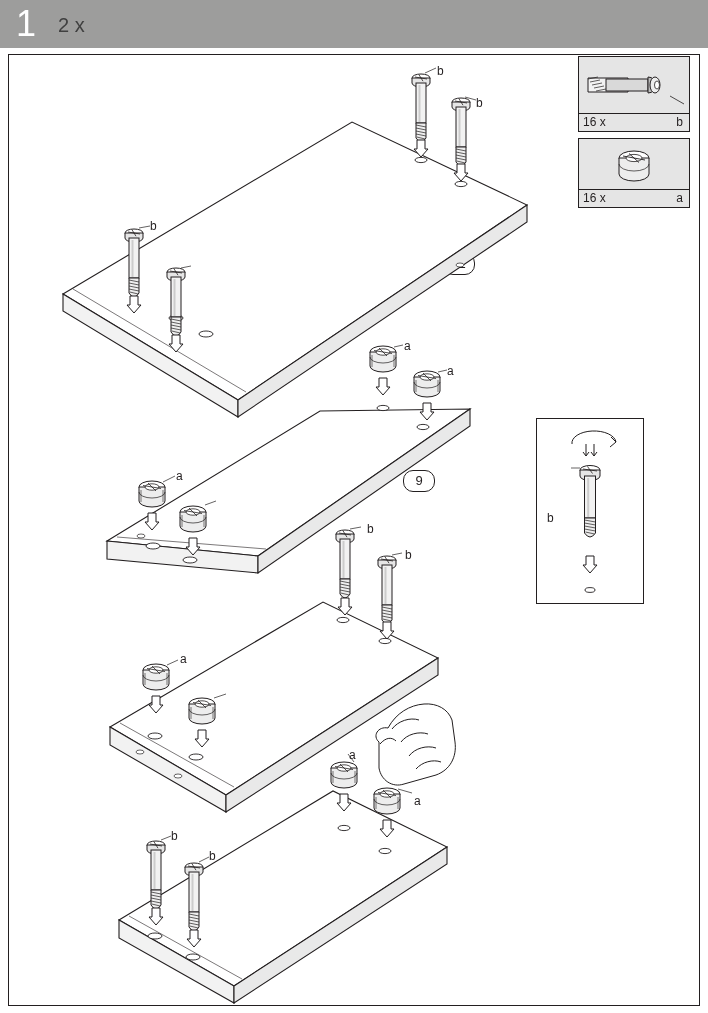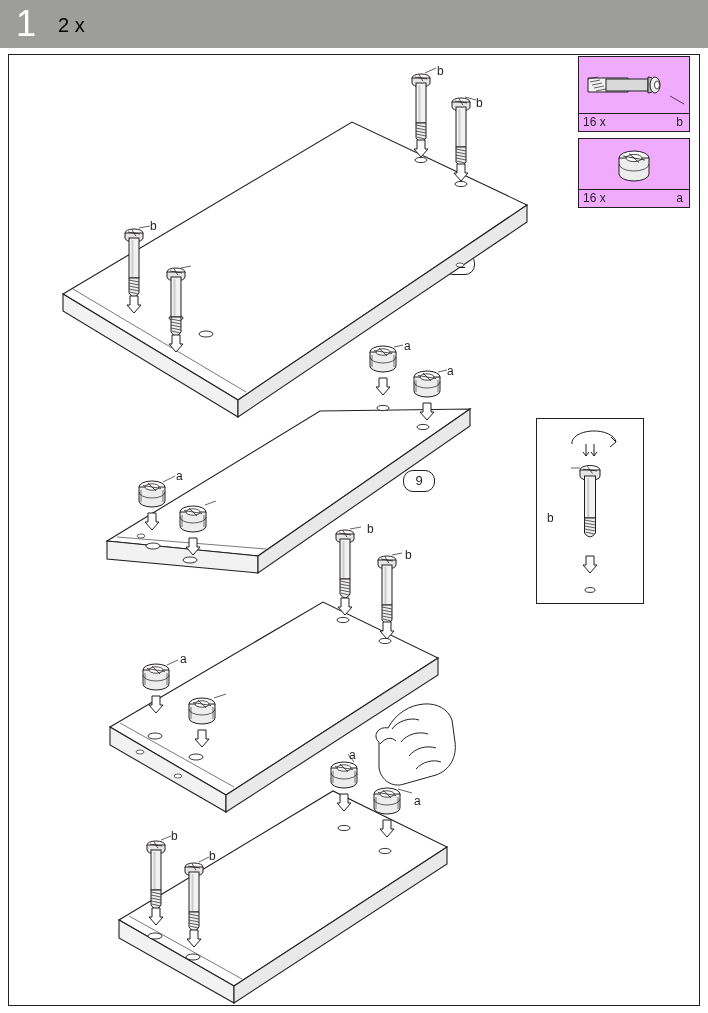--- a/index.html
+++ b/index.html
@@ -36,40 +36,40 @@
     font-weight: 400;
     color: #ffffff;
     letter-spacing: 0px;
     line-height: 44px;
   }
   #header .step-qty {
     position: absolute;
     left: 58px;
     top: 10px;
     font-size: 20px;
-    color: #000000;
+    color: #404040;
     line-height: 30px;
   }
 
   
   #frame {
     position: absolute;
     left: 8px;
     top: 54px;
     width: 692px;
     height: 952px;
     border: 1px solid #231f20;
     box-sizing: border-box;
   }
 
   
   .part-box {
     position: absolute;
     border: 1px solid #231f20;
-    background: #f0abfc;
+    background: #e5e5e5;
     box-sizing: border-box;
   }
   .part-box .divider {
     position: absolute;
     left: 0;
     right: 0;
     border-top: 1px solid #231f20;
   }
   .part-box .qty {
     position: absolute;

